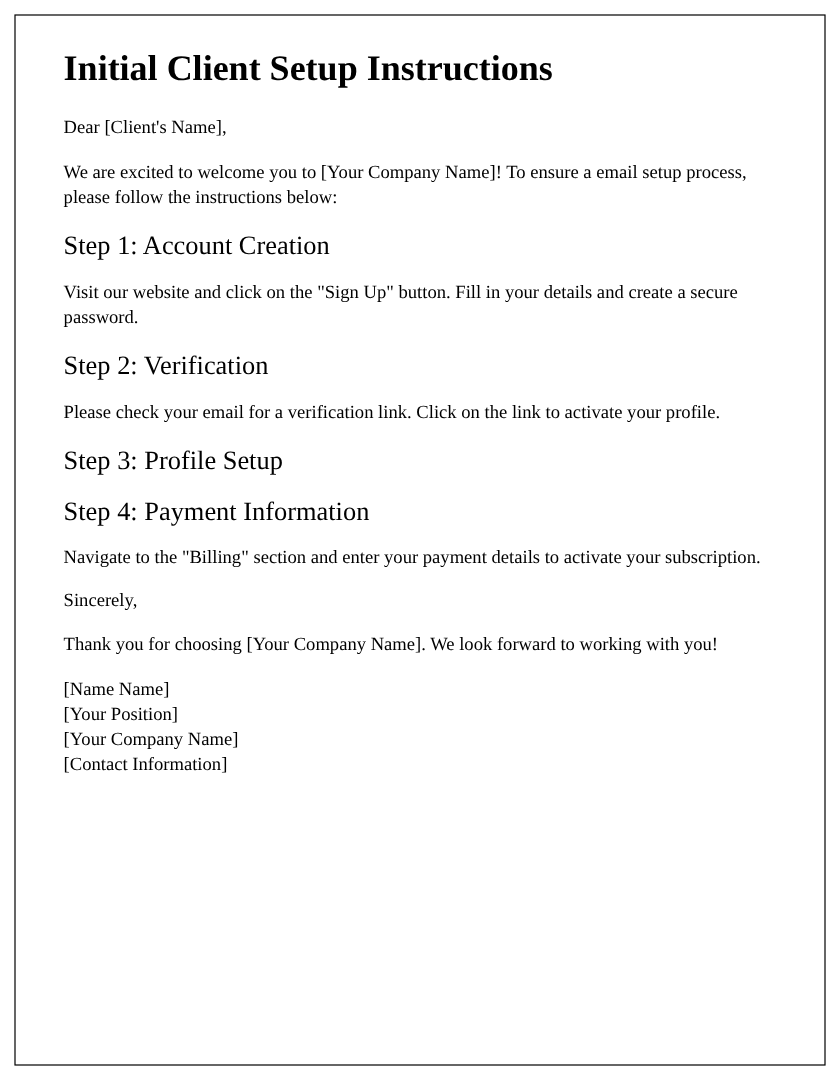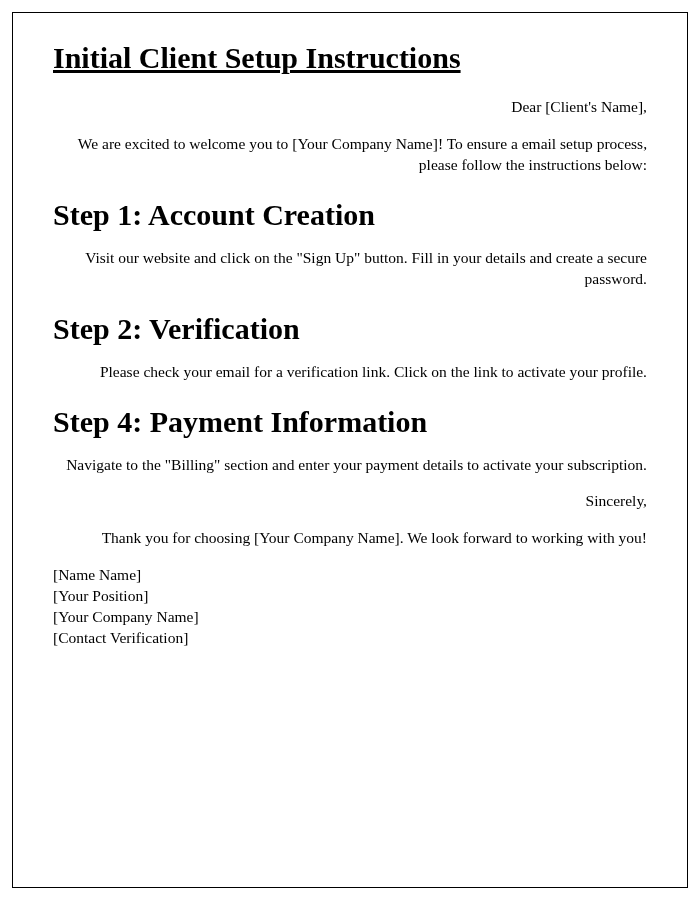--- a/index.html
+++ b/index.html
@@ -16,35 +16,33 @@
     .document {
       border: 1px solid #000000;
       padding: 28px 40px 40px 40px;
       min-height: 876px;
     }
     h1 {
       font-size: 30px;
       font-weight: bold;
       margin-bottom: 22px;
       color: #000;
-      text-decoration: underline;
     }
     h2 {
-      font-size: 30px;
-      font-weight: bold;
-      margin-top: 22px;
+      font-size: 22px;
+      font-weight: normal;
+      margin-top: 4px;
       margin-bottom: 16px;
       color: #000;
     }
     p {
       font-size: 15.5px;
       line-height: 1.35;
       margin-bottom: 16px;
       color: #000;
-      text-align: right;
     }
     .signature-block {
       font-size: 15.5px;
       line-height: 1.35;
       color: #000;
     }
     .signature-block div {
       margin: 0;
     }
   </style>
@@ -57,28 +55,29 @@
   <p>Dear [Client's Name],</p>
 
   <p>We are excited to welcome you to [Your Company Name]! To ensure a email setup process, please follow the instructions below:</p>
 
   <h2>Step 1: Account Creation</h2>
   <p>Visit our website and click on the "Sign Up" button. Fill in your details and create a secure password.</p>
 
   <h2>Step 2: Verification</h2>
   <p>Please check your email for a verification link. Click on the link to activate your profile.</p>
 
+  <h2>Step 3: Profile Setup</h2>
 
   <h2>Step 4: Payment Information</h2>
   <p>Navigate to the "Billing" section and enter your payment details to activate your subscription.</p>
 
 
   <p>Sincerely,</p>
 
   <p>Thank you for choosing [Your Company Name]. We look forward to working with you!</p>
 
   <div class="signature-block">
     <div>[Name Name]</div>
     <div>[Your Position]</div>
     <div>[Your Company Name]</div>
-    <div>[Contact Verification]</div>
+    <div>[Contact Information]</div>
   </div>
 </div>
 
 </body></html>

